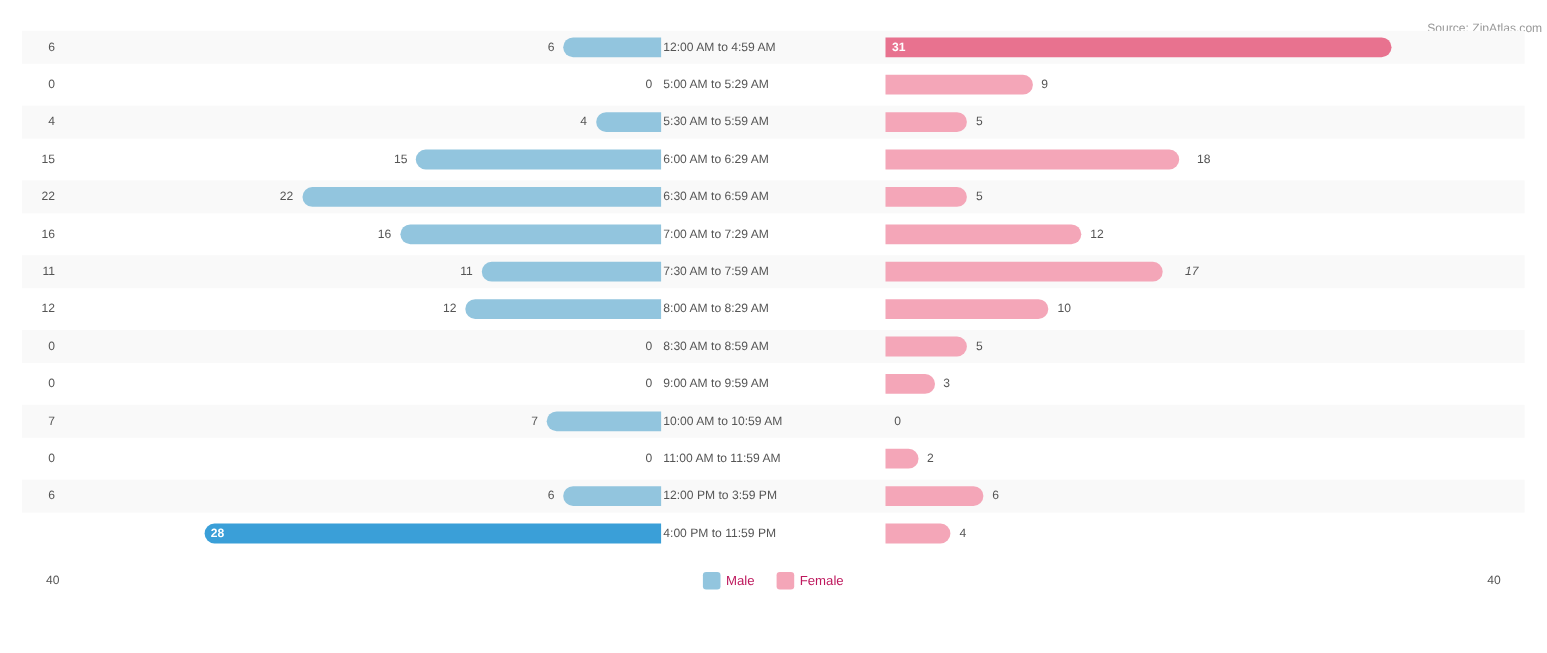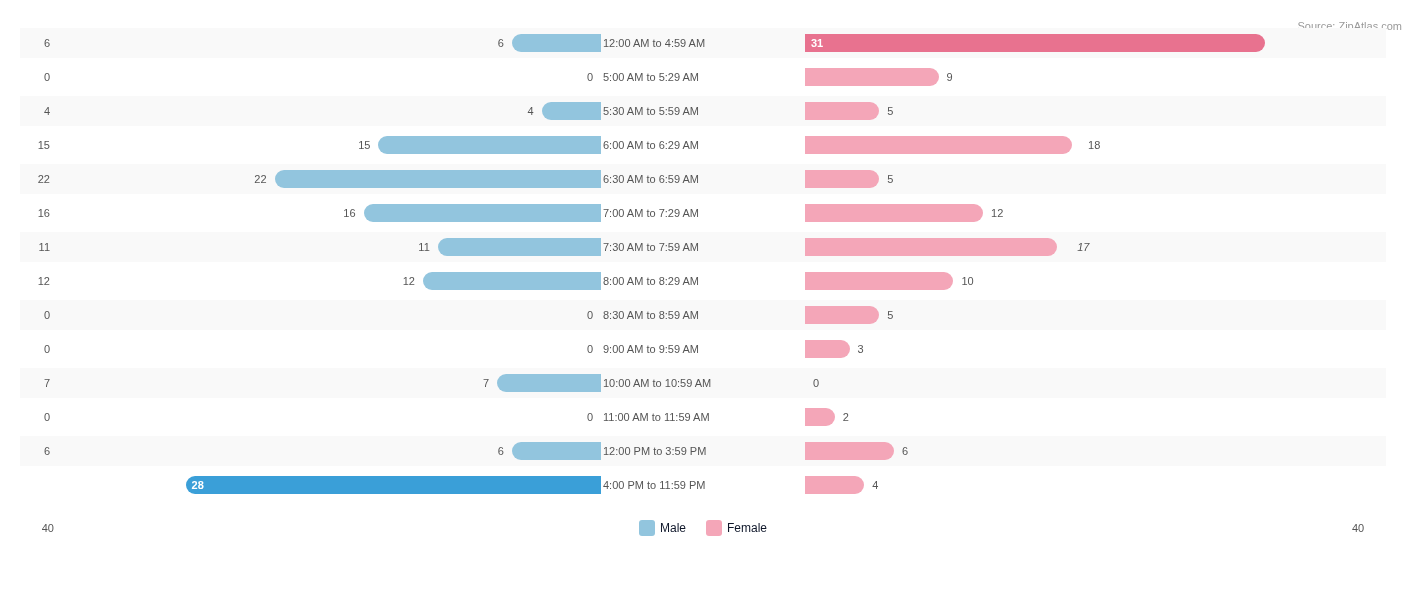--- a/index.html
+++ b/index.html
@@ -149,21 +149,21 @@
       width: 40px;
       text-align: left;
       font-size: 11px;
       color: #555;
       padding-left: 6px;
     }
     .legend {
       display: flex;
       gap: 20px;
       font-size: 12px;
-      color: #0f172a;
+      color: #be185d;
     }
     .legend-item {
       display: flex;
       align-items: center;
       gap: 5px;
     }
     .legend-swatch {
       width: 16px;
       height: 16px;
       border-radius: 3px;

